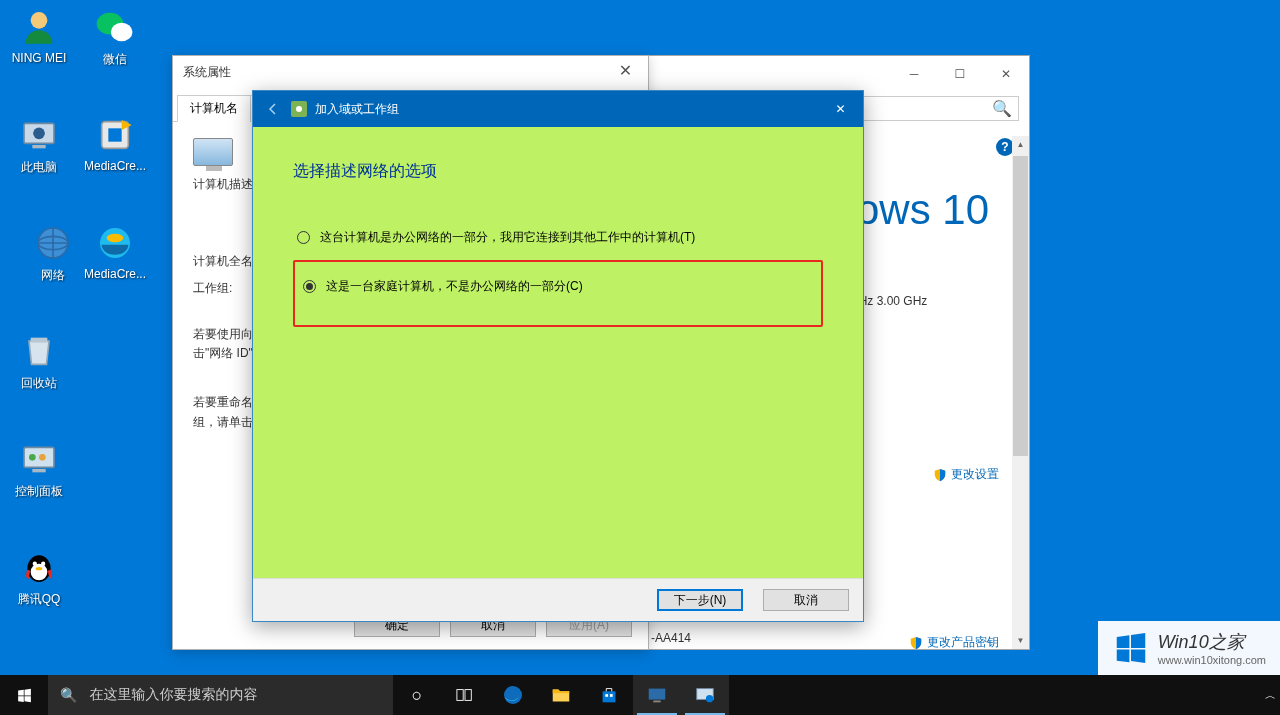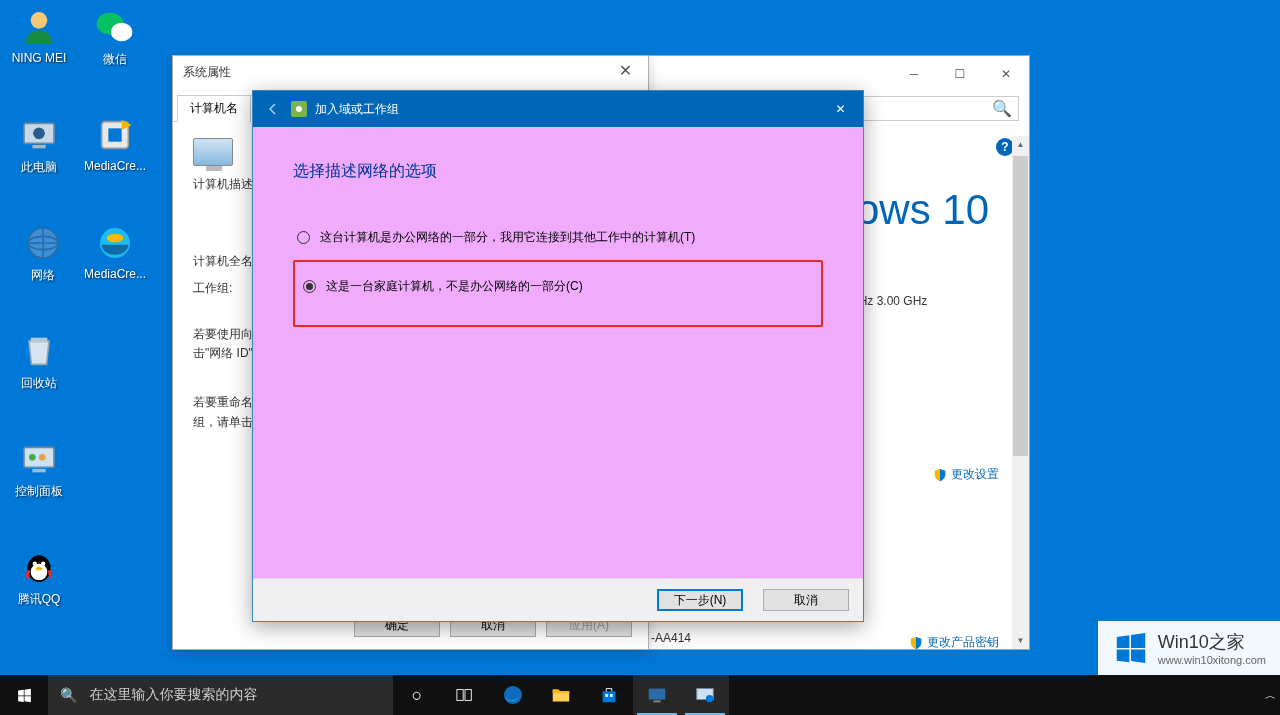--- a/index.html
+++ b/index.html
@@ -48,40 +48,40 @@
 .props-body { padding: 16px 20px; font-size: 12px; color: #333; }
 .props-row { display: flex; margin-bottom: 10px; }
 .props-label { width: 80px; }
 .computer-img { width: 40px; height: 28px; background: linear-gradient(#d0e4f5,#87b8de); border: 1px solid #888; border-radius: 2px; margin-right: 14px; position: relative; }
 .computer-img::after { content: ''; position: absolute; bottom: -6px; left: 12px; width: 16px; height: 5px; background: #bbb; }
 .props-btns { position: absolute; bottom: 12px; right: 16px; display: flex; gap: 10px; }
 .props-btn { min-width: 86px; height: 24px; border: 1px solid #adadad; background: #e1e1e1; font-size: 12px; }
 .props-btn.disabled { color: #999; }
 
 
-.wizard { position: absolute; left: 252px; top: 90px; width: 612px; height: 532px; background: #f0abfc; border: 1px solid #3b86c4; box-shadow: 0 5px 20px rgba(0,0,0,.35); }
+.wizard { position: absolute; left: 252px; top: 90px; width: 612px; height: 532px; background: #bef264; border: 1px solid #3b86c4; box-shadow: 0 5px 20px rgba(0,0,0,.35); }
 .wiz-titlebar { height: 36px; background: #0067b8; display: flex; align-items: center; padding: 0 8px; color: #fff; font-size: 12px; position: relative; }
 .wiz-back { width: 24px; height: 24px; display: flex; align-items: center; justify-content: center; margin-right: 6px; color: #aad1ec; }
 .wiz-close { position: absolute; right: 0; top: 0; width: 45px; height: 36px; display: flex; align-items: center; justify-content: center; color: #fff; }
 .wiz-icon { width: 16px; height: 16px; margin-right: 8px; background: #7db354; border-radius: 2px; display: flex; align-items: center; justify-content: center; font-size: 10px; }
 .wiz-body { padding: 34px 40px; }
 .wiz-heading { color: #003399; font-size: 16px; margin-bottom: 41px; }
 .wiz-option { display: flex; align-items: center; gap: 10px; font-size: 12px; padding: 6px 4px; margin-bottom: 8px; }
 .wiz-radio { width: 13px; height: 13px; border: 1px solid #333; border-radius: 50%; position: relative; flex-shrink: 0; }
 .wiz-radio.selected::after { content: ''; position: absolute; left: 2px; top: 2px; width: 7px; height: 7px; background: #333; border-radius: 50%; }
 .highlight-box { border: 2px solid #e8291f; padding: 10px 4px 24px; border-radius: 2px; }
 .wiz-footer { position: absolute; bottom: 0; left: 0; right: 0; height: 43px; background: #f0f0f0; border-top: 1px solid #ddd; display: flex; align-items: center; justify-content: flex-end; padding: 0 14px; gap: 20px; }
 .wiz-btn { min-width: 86px; height: 22px; border: 1px solid #adadad; background: #e1e1e1; font-size: 12px; }
 .wiz-btn.primary { border: 1px solid #0078d7; box-shadow: inset 0 0 0 1px #0078d7; }
 
 
 .watermark { position: absolute; right: 0; bottom: 40px; background: rgba(255,255,255,.95); padding: 8px 14px; display: flex; align-items: center; gap: 8px; }
 .watermark .wmlogo { width: 38px; height: 38px; color:#0078d7; }
 .watermark .wmtxt { font-size: 12px; }
-.watermark .wmtxt .t1 { font-size: 18px; font-weight: 300; color: #333; }
+.watermark .wmtxt .t1 { font-size: 18px; font-weight: 300; color: #333; font-style: italic; }
 .watermark .wmtxt .t2 { font-size: 11px; color: #666; text-align: right; }
 </style>
 </head>
 <body>
 
 <div class="desktop">
 
   <div class="desktop-icon" style="left:2px;top:6px">
     <div class="icon-img">
         <svg viewBox="0 0 24 24" width="40" height="40">
@@ -113,21 +113,21 @@
   <div class="desktop-icon" style="left:78px;top:114px">
     <div class="icon-img">
         <svg viewBox="0 0 24 24" width="40" height="40">
           <rect x="4" y="4" width="16" height="16" rx="2" fill="#e8e8e8" stroke="#999"></rect>
           <path d="M8 8h8v8H8z" fill="#0078d7"></path>
           <path d="M14 4l6 3-6 3z" fill="#f7b500" transform="translate(2,-1)"></path>
         </svg>
       </div>
     <div class="label">MediaCre...</div>
   </div>
-  <div class="desktop-icon" style="left:6px;top:222px">
+  <div class="desktop-icon" style="left:16px;top:222px">
     <div class="icon-img">
         <svg viewBox="0 0 24 24" width="40" height="40">
           <circle cx="12" cy="12" r="9" fill="#3d8fd6" stroke="#2a6ba8"></circle>
           <ellipse cx="12" cy="12" rx="9" ry="4" fill="none" stroke="#2a6ba8"></ellipse>
           <path d="M12 3v18M3 12h18" stroke="#2a6ba8"></path>
         </svg>
       </div>
     <div class="label">网络</div>
   </div>
   <div class="desktop-icon" style="left:78px;top:222px">

